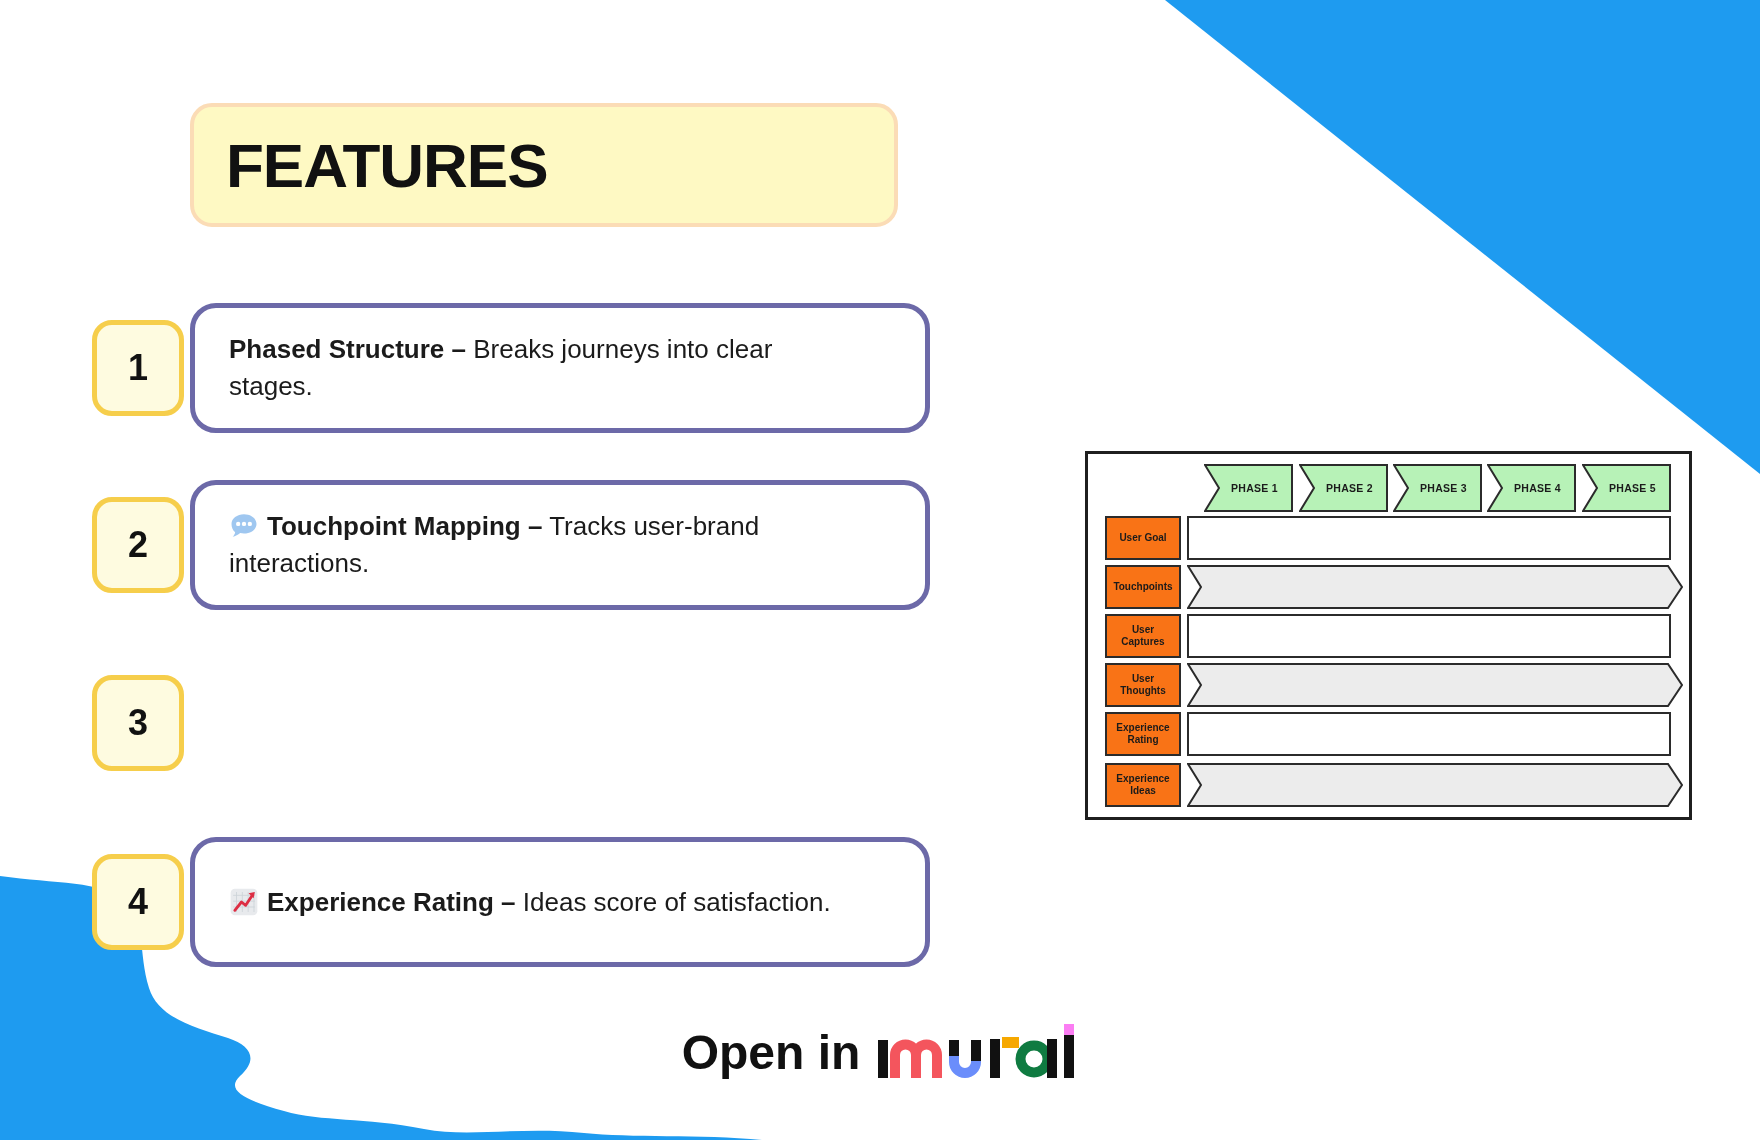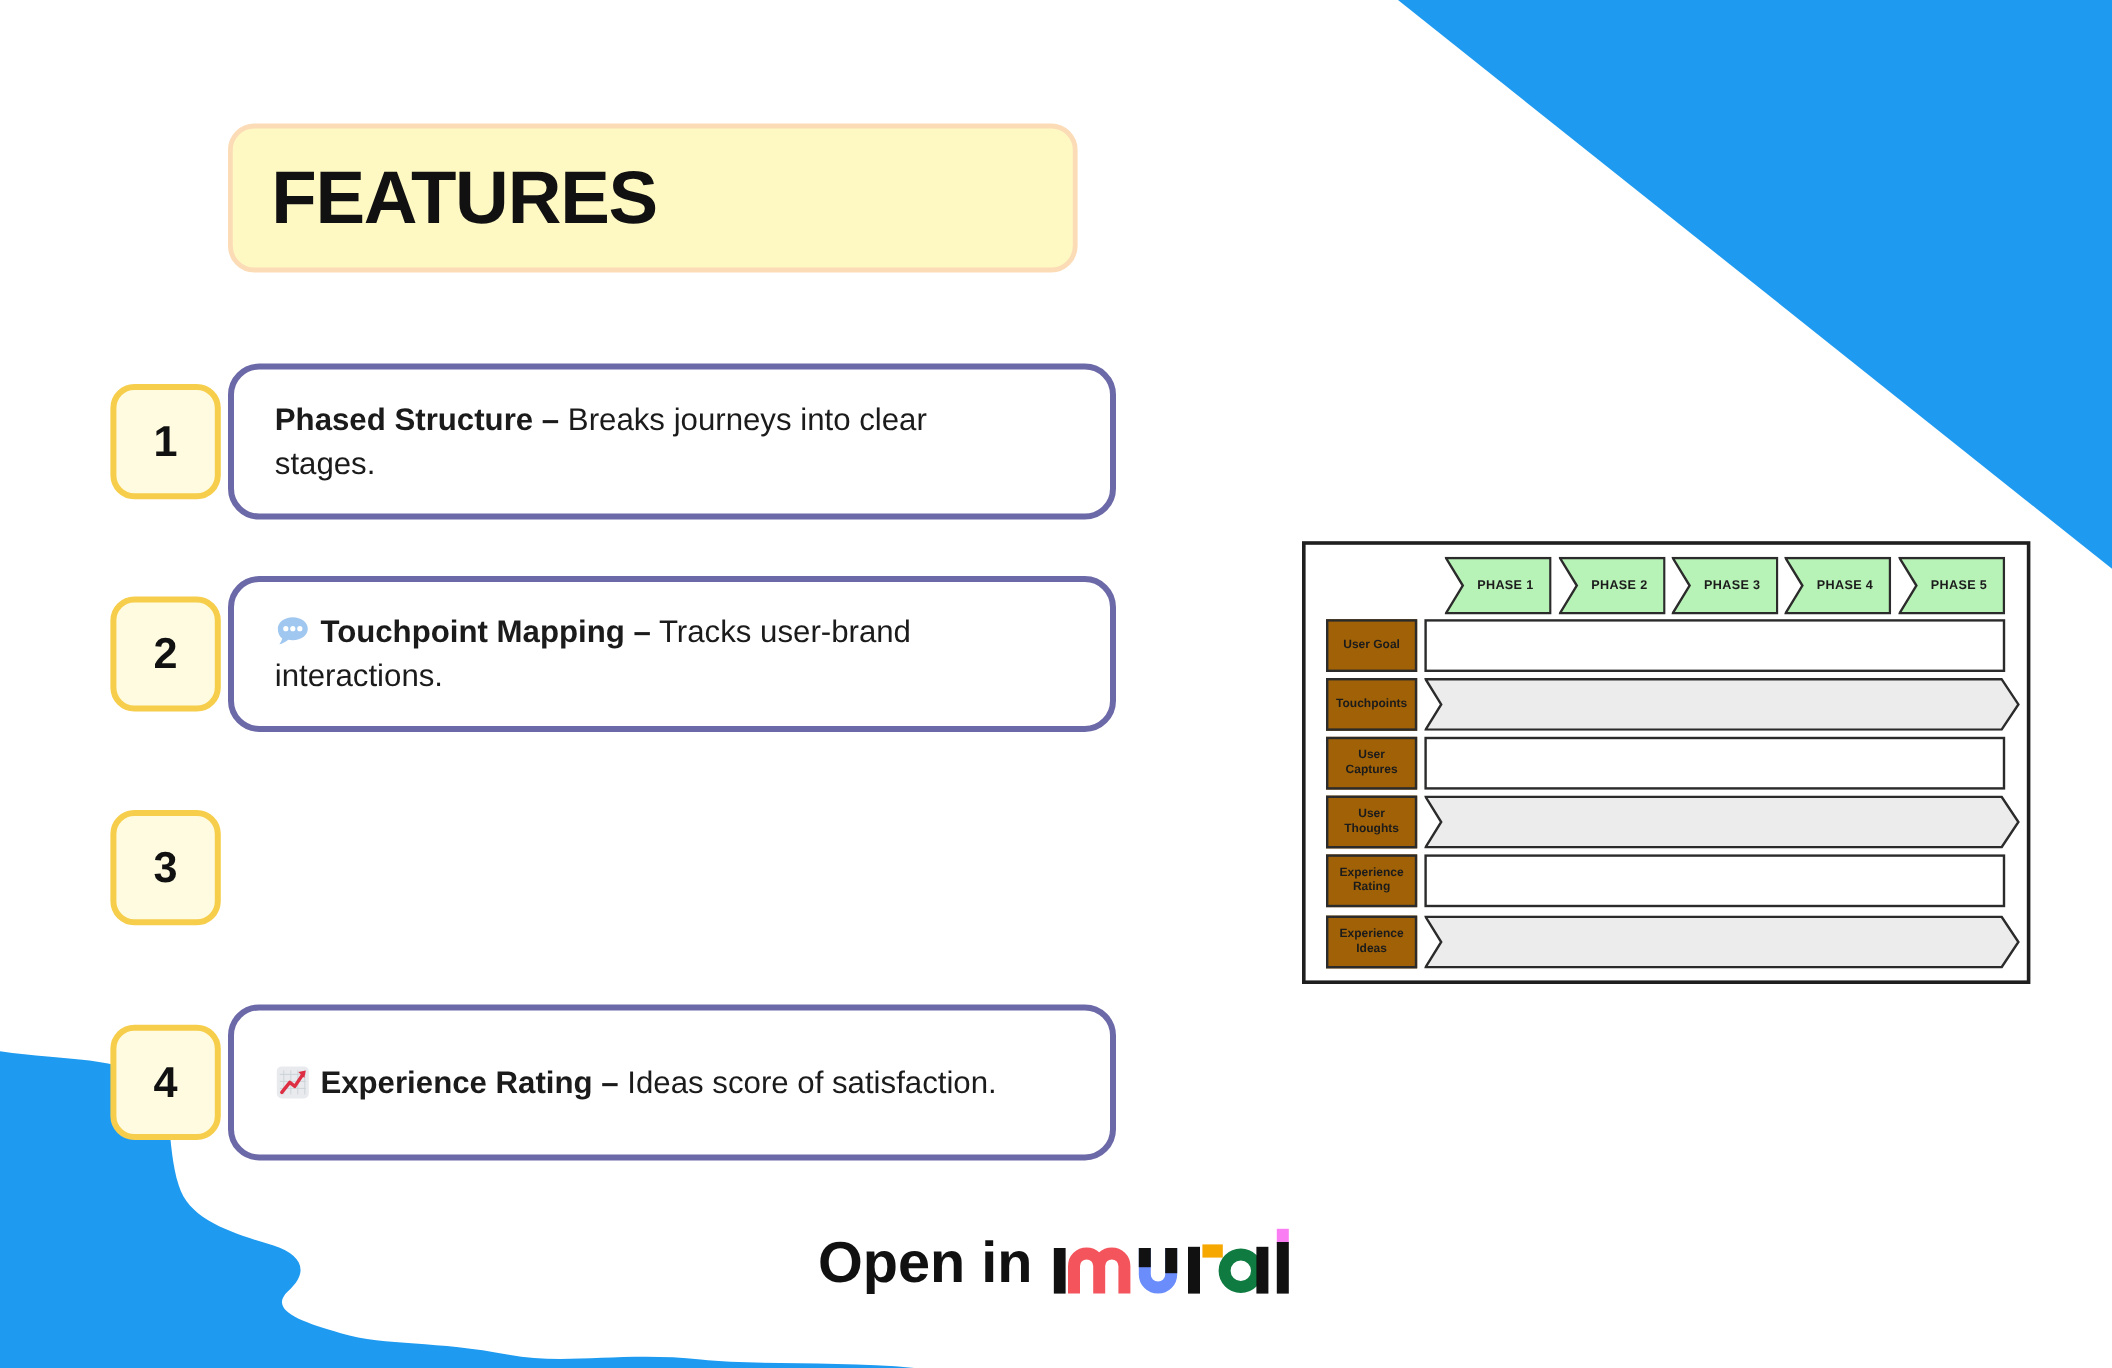--- a/index.html
+++ b/index.html
@@ -38,21 +38,21 @@
     border:3px solid #1f1f1f;background:#fff;z-index:2;
   }
   .jm-phase{position:absolute;top:10px;width:89px;height:48px;}
   .jm-phase svg{position:absolute;inset:0;}
   .jm-phase span{
     position:absolute;inset:0;display:flex;align-items:center;justify-content:center;
     padding-left:12px;font-size:10.5px;font-weight:bold;letter-spacing:.3px;color:#1b1b1b;text-align:right;
   }
   .jm-label{
     position:absolute;left:17px;width:76px;height:44px;box-sizing:border-box;
-    border:2px solid #2b2b2b;background:#a16207;
+    border:2px solid #2b2b2b;background:#f97316;
     display:flex;align-items:center;justify-content:center;text-align:center;
     font-size:10px;font-weight:bold;line-height:1.25;color:#1b1b1b;padding:2px;
   }
   .jm-band-white{
     position:absolute;left:99px;width:484px;height:44px;box-sizing:border-box;
     border:2px solid #2b2b2b;background:#fff;
   }
   .jm-band-arrow{position:absolute;left:99px;width:497px;height:44px;}
   
   .footer{

